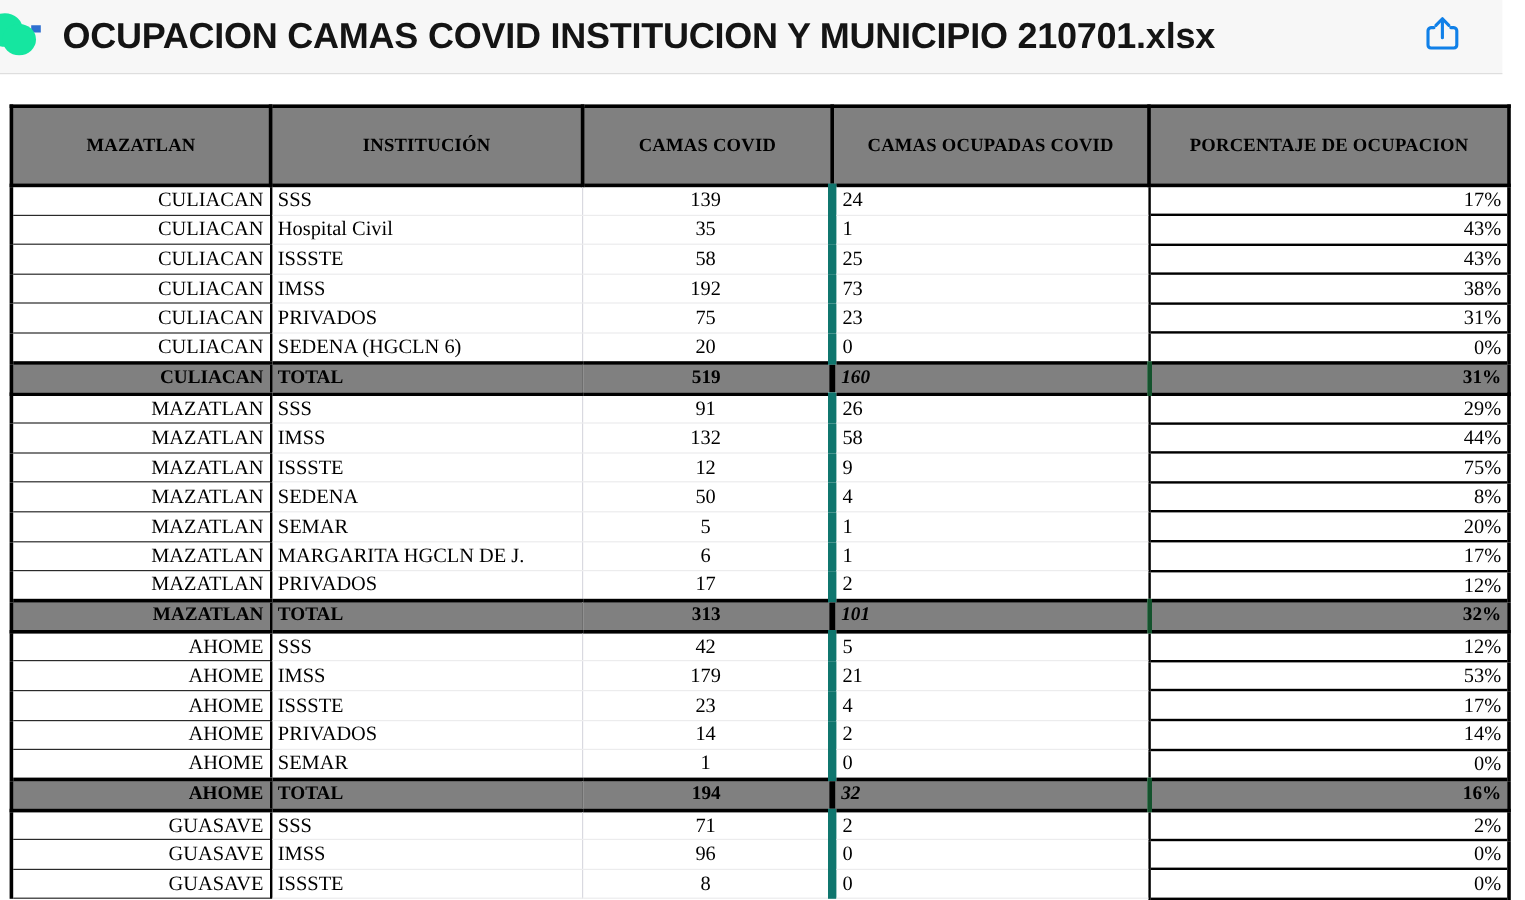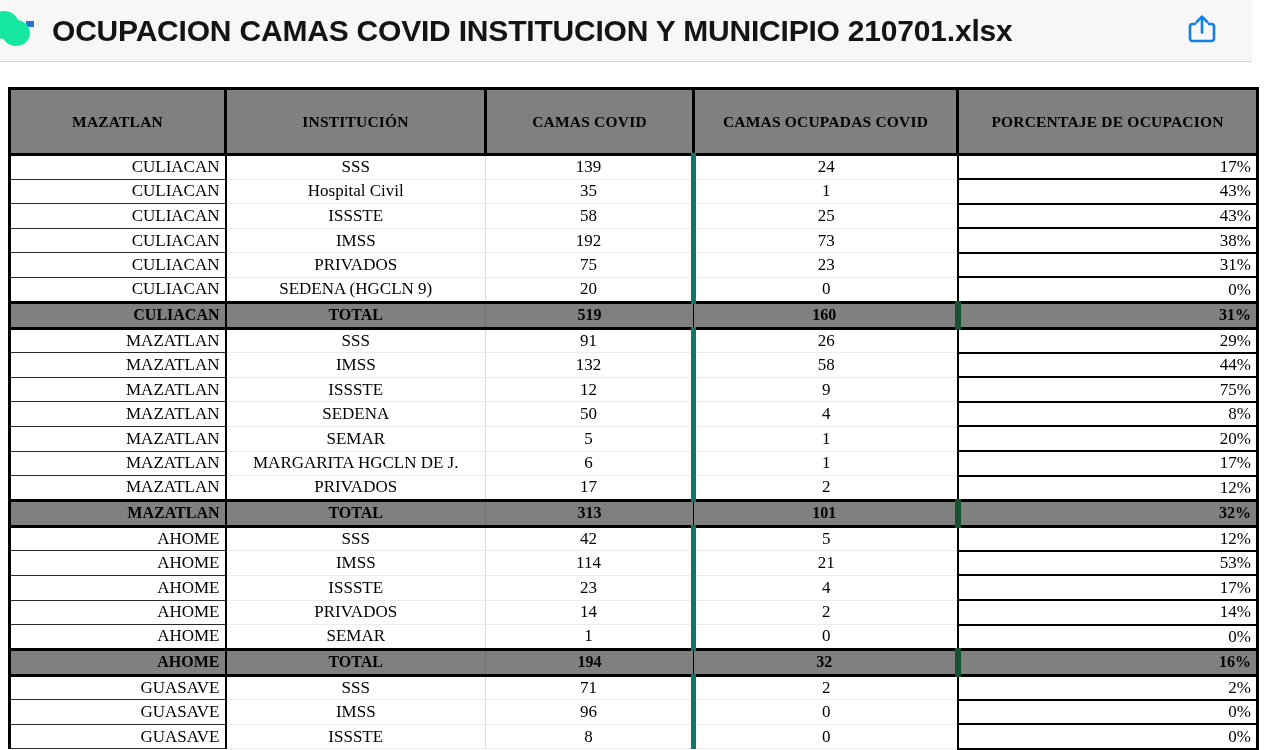--- a/index.html
+++ b/index.html
@@ -105,34 +105,33 @@
 
   td.muni {
     text-align: right;
     border-left: 3px solid #000000;
     border-right: 2px solid #000000;
     border-top: 1px solid #2a2a2a;
     border-bottom: 1px solid #2a2a2a;
     padding-left: 6px;
   }
   td.inst {
-    text-align: center;
     border-left: 0;
     border-right: 1px solid #d9d9e0;
     border-top: 1px solid #ececed;
     border-bottom: 1px solid #ececed;
   }
   td.beds {
     text-align: center;
-    border-right: 5px solid #0f766e;
+    border-right: 7px solid #0f766e;
     border-top: 1px solid #ececed;
     border-bottom: 1px solid #ececed;
   }
   td.occ {
-    text-align: center;
+    text-align: left;
     border-right: 2px solid #000000;
     border-top: 1px solid #ececed;
     border-bottom: 1px solid #ececed;
   }
   td.pct {
     text-align: right;
     border-left: 2px solid #000000;
     border-right: 3px solid #000000;
     border-top: 2px solid #000000;
     border-bottom: 2px solid #000000;
@@ -142,22 +141,22 @@
   tr.total td {
     background: #808080;
     font-weight: bold;
     font-size: 16px;
     height: 26px;
     border-top: 3px solid #000000;
     border-bottom: 3px solid #000000;
   }
   tr.total td.muni { border-left: 3px solid #000000; border-right: 2px solid #000000; }
   tr.total td.inst { border-right: 1px solid #6f6f6f; margin-top: 12px; }
-  tr.total td.beds { border-right: 1px solid #000000; }
-  tr.total td.occ  { border-right: 6px solid #14532d; }
+  tr.total td.beds { border-right: 5px solid #000000; }
+  tr.total td.occ  { border-right: 4px solid #14532d; font-style: italic; }
   tr.total td.pct  { border-left: 2px solid #000000; border-right: 3px solid #000000; }
 
   
   tr.firstrow td { border-top: 3px solid #000000; }
   tr.firstrow td.inst, tr.firstrow td.beds, tr.firstrow td.occ { border-top: 3px solid #000000; }
 </style>
 </head>
 <body>
 
 <div id="appbar">
@@ -234,21 +233,21 @@
         </tr>
         <tr class="">
           <td class="muni">CULIACAN</td>
           <td class="inst">PRIVADOS</td>
           <td class="beds">75</td>
           <td class="occ">23</td>
           <td class="pct">31%</td>
         </tr>
         <tr class="">
           <td class="muni">CULIACAN</td>
-          <td class="inst">SEDENA (HGCLN 9)</td>
+          <td class="inst">SEDENA (HGCLN 6)</td>
           <td class="beds">20</td>
           <td class="occ">0</td>
           <td class="pct">0%</td>
         </tr>
         <tr class="total ">
           <td class="muni">CULIACAN</td>
           <td class="inst">TOTAL</td>
           <td class="beds">519</td>
           <td class="occ">160</td>
           <td class="pct">31%</td>
@@ -312,21 +311,21 @@
         <tr class="">
           <td class="muni">AHOME</td>
           <td class="inst">SSS</td>
           <td class="beds">42</td>
           <td class="occ">5</td>
           <td class="pct">12%</td>
         </tr>
         <tr class="">
           <td class="muni">AHOME</td>
           <td class="inst">IMSS</td>
-          <td class="beds">114</td>
+          <td class="beds">179</td>
           <td class="occ">21</td>
           <td class="pct">53%</td>
         </tr>
         <tr class="">
           <td class="muni">AHOME</td>
           <td class="inst">ISSSTE</td>
           <td class="beds">23</td>
           <td class="occ">4</td>
           <td class="pct">17%</td>
         </tr>

